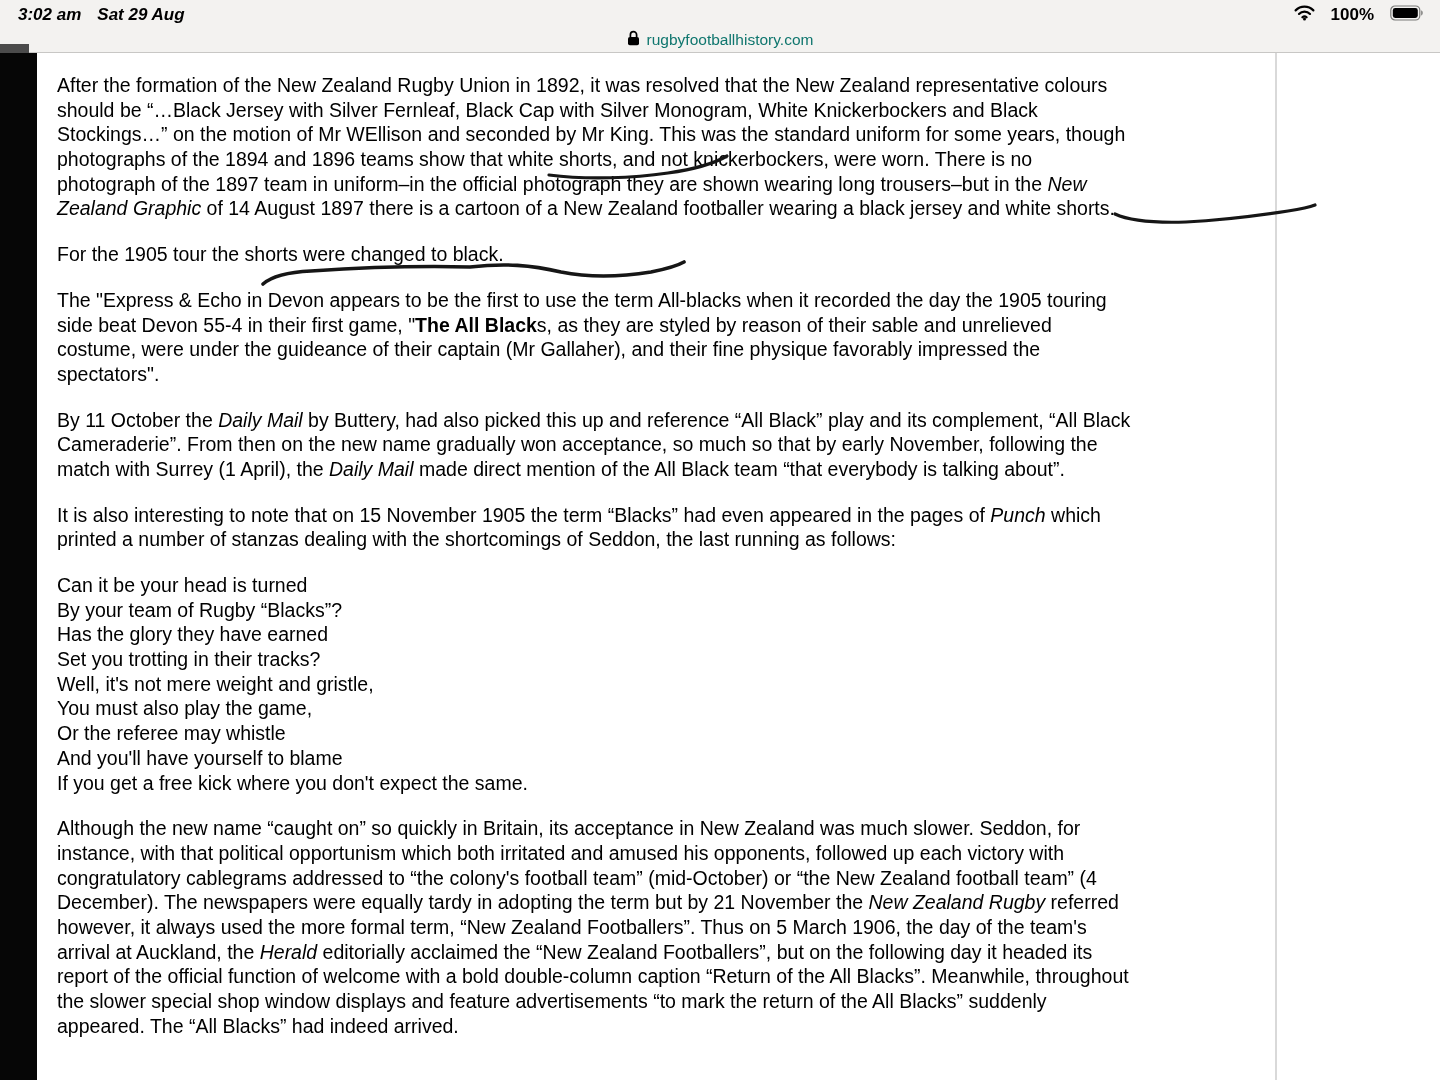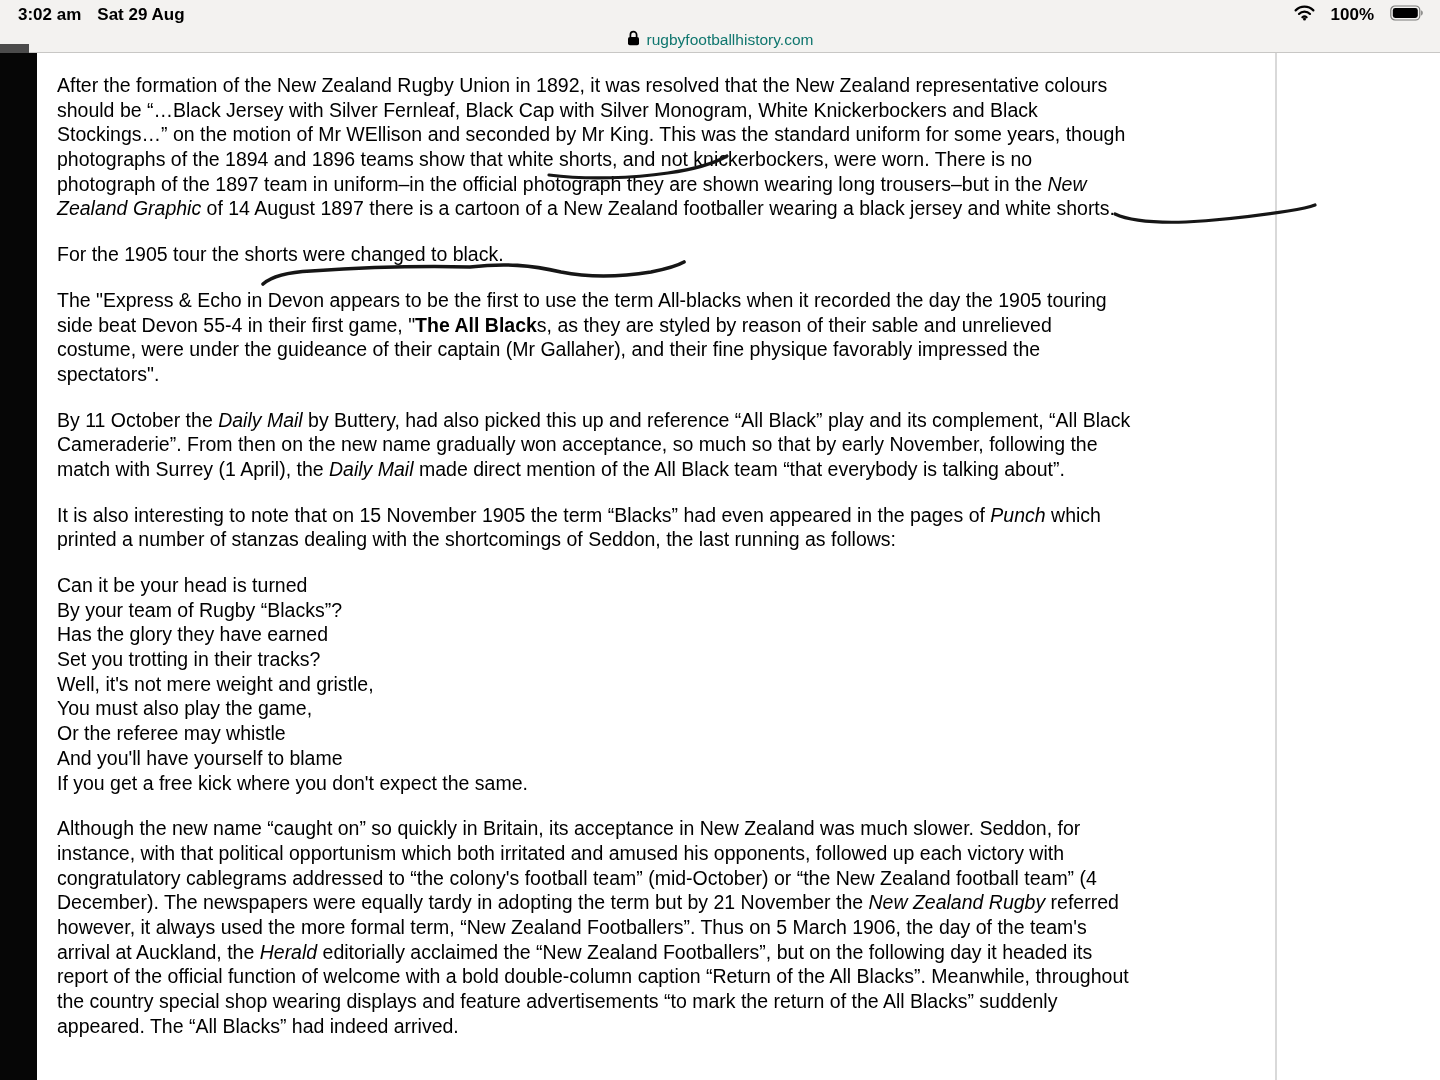--- a/index.html
+++ b/index.html
@@ -11,21 +11,21 @@
   
   .chrome {
     position:absolute; top:0; left:0; width:1440px; height:53px;
     background:#f3f2f0; border-bottom:1px solid #c8c7c5;
   }
   .statusbar {
     position:absolute; top:0; left:0; width:100%; height:28px;
     display:flex; align-items:center; justify-content:space-between;
     padding:2px 16px 0 18px; font-size:17px;
   }
-  .status-left { display:flex; gap:16px; align-items:flex-end; font-weight:600; }
+  .status-left { display:flex; gap:16px; align-items:flex-end; font-weight:600;font-style:italic; }
   .status-right { display:flex; align-items:center; gap:16px; font-weight:600; }
   .urlbar {
     position:absolute; top:27px; left:0; width:100%; height:25px;
     display:flex; align-items:center; justify-content:center; gap:7px;
     font-size:15.5px; color:#0f766e;
   }
   .scroll-hint { position:absolute; left:0; top:44px; width:29px; height:9px; background:#4b4b4b; }
   
   .content { position:absolute; top:53px; left:0; width:1440px; height:1027px; background:#fff; }
   .left-strip { position:absolute; top:0; left:0; width:37px; height:100%; background:#060606; }
@@ -125,21 +125,21 @@
         <div class="line"><span>If you get a free kick where you don't expect the same.</span></div>
       </div>
       <div class="para">
         <div class="line"><span>Although the new name “caught on” so quickly in Britain, its acceptance in New Zealand was much slower. Seddon, for</span></div>
         <div class="line"><span>instance, with that political opportunism which both irritated and amused his opponents, followed up each victory with</span></div>
         <div class="line"><span>congratulatory cablegrams addressed to “the colony's football team” (mid-October) or “the New Zealand football team” (4</span></div>
         <div class="line"><span>December). The newspapers were equally tardy in adopting the term but by 21 November the </span><span class="it">New Zealand Rugby</span><span> referred</span></div>
         <div class="line"><span>however, it always used the more formal term, “New Zealand Footballers”. Thus on 5 March 1906, the day of the team's</span></div>
         <div class="line"><span>arrival at Auckland, the </span><span class="it">Herald</span><span> editorially acclaimed the “New Zealand Footballers”, but on the following day it headed its</span></div>
         <div class="line"><span>report of the official function of welcome with a bold double-column caption “Return of the All Blacks”. Meanwhile, throughout</span></div>
-        <div class="line"><span>the country special shop wearing displays and feature advertisements “to mark the return of the All Blacks” suddenly</span></div>
+        <div class="line"><span>the slower special shop window displays and feature advertisements “to mark the return of the All Blacks” suddenly</span></div>
         <div class="line"><span>appeared. The “All Blacks” had indeed arrived.</span></div>
       </div>
     </div>
 </div>
 
 <svg class="ink" width="1440" height="1080" viewBox="0 0 1440 1080">
   <path stroke-width="3.2" d="M549 175 C 588 180 634 178 668 173 C 696 169 715 163 727 156"></path>
   <path stroke-width="3.2" d="M1115 214 C 1130 221 1156 223 1186 222 C 1226 220 1262 215 1288 211 C 1301 209 1310 207 1315 205"></path>
   <path stroke-width="3.6" d="M263 284 C 272 276 291 272 311 271 C 370 267 431 266 470 267 C 505 263 531 265 561 272 C 596 279 626 276 651 272 C 666 269 677 266 684 262"></path>
 </svg>

